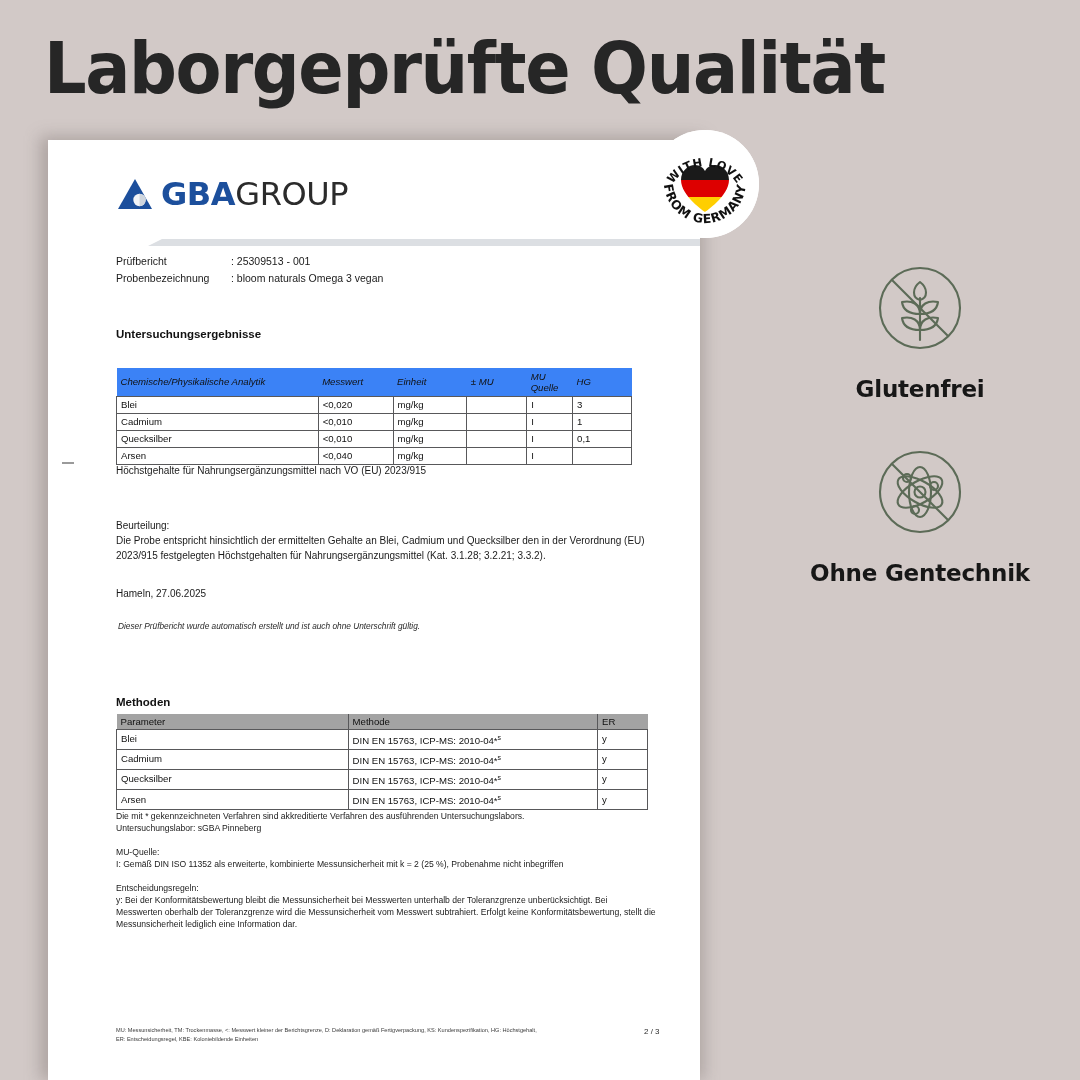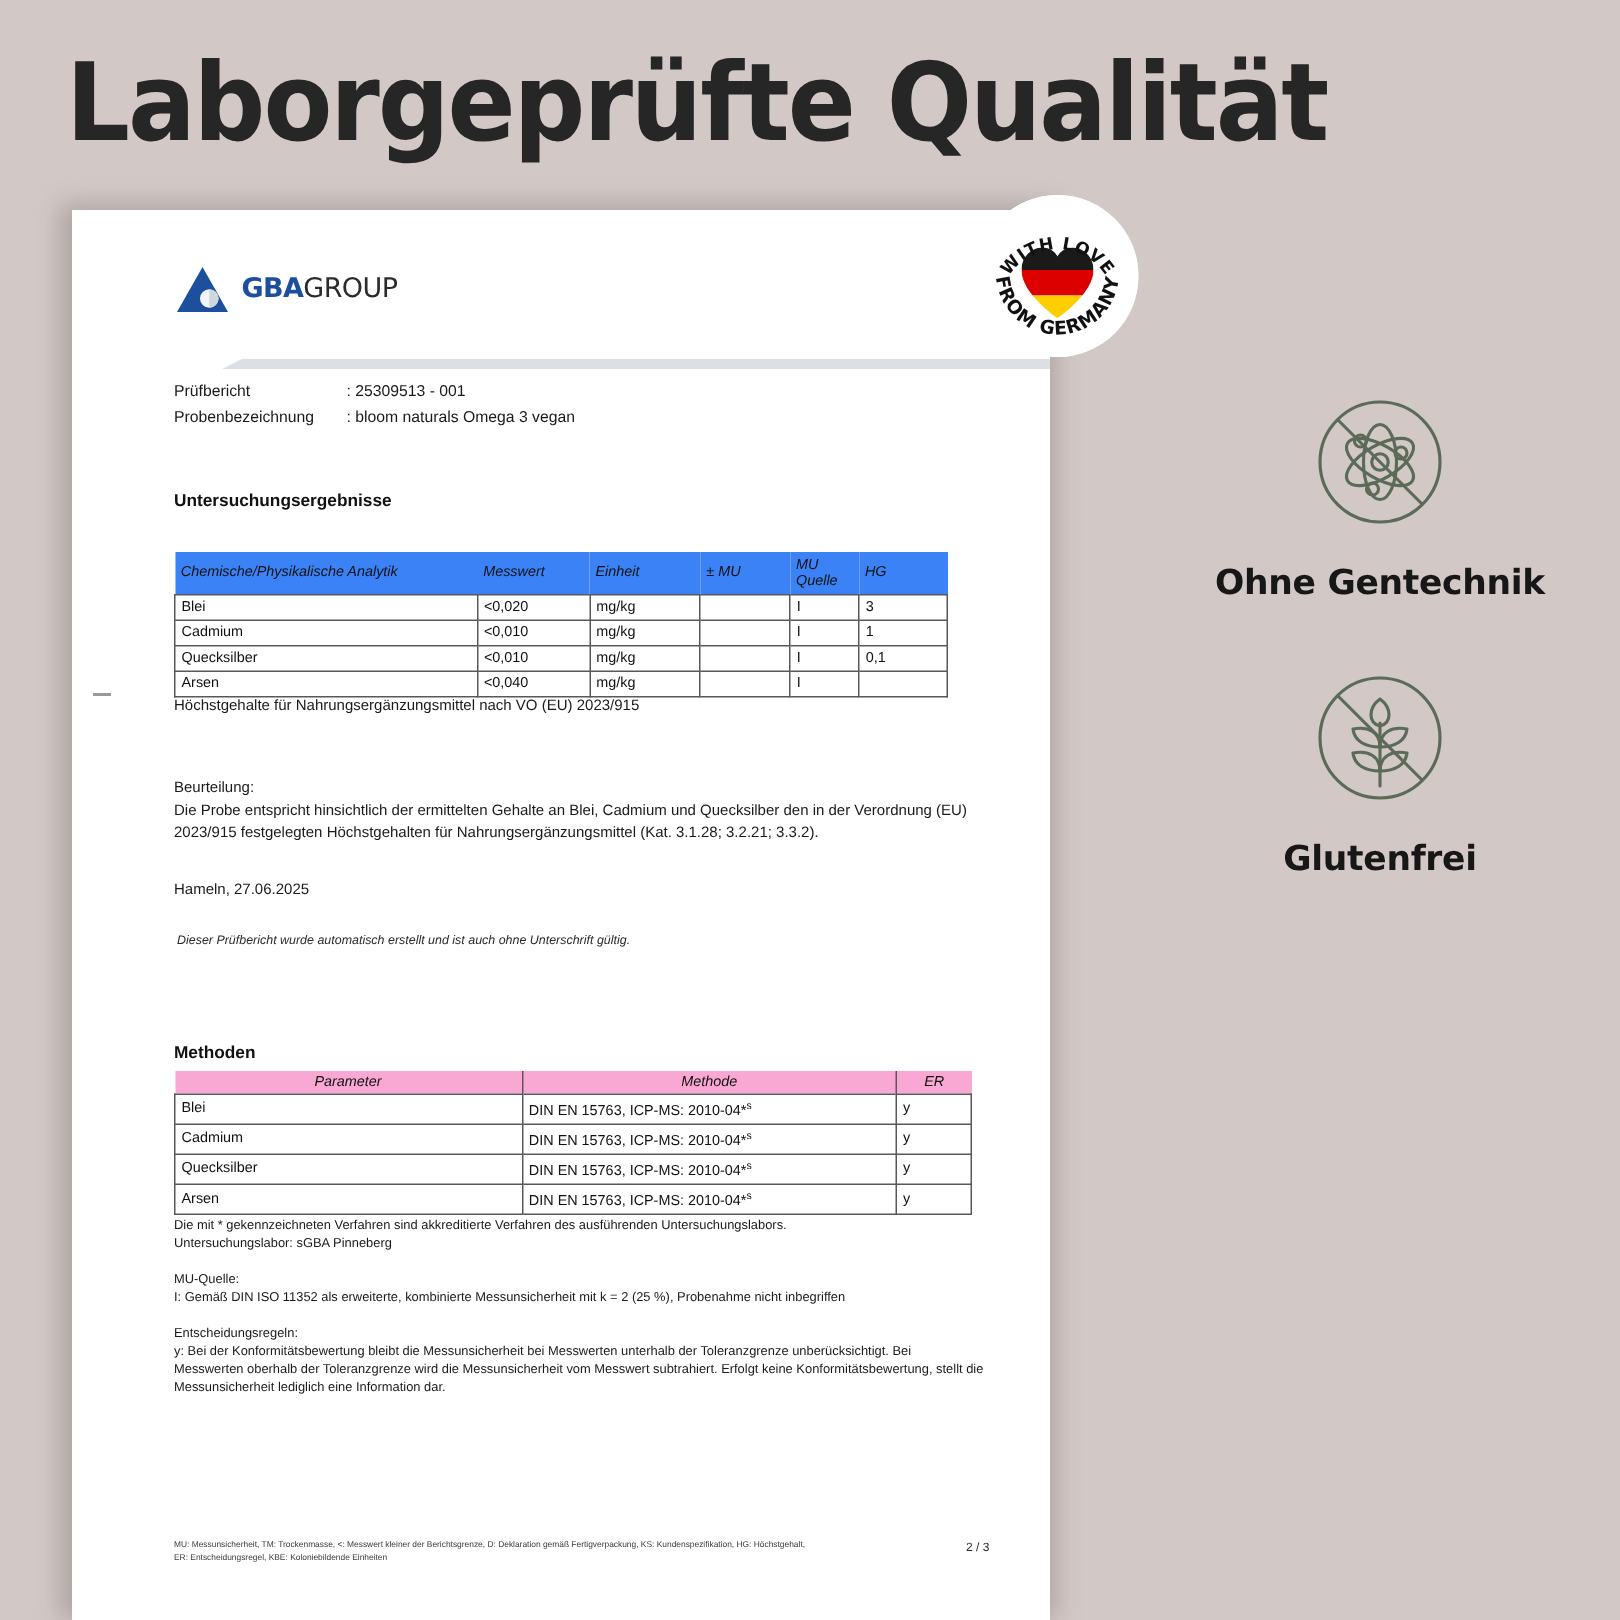--- a/index.html
+++ b/index.html
@@ -49,21 +49,21 @@
 
   
   .logo-row {
     position: absolute;
     left: 70px; top: 38px;
     display: flex; align-items: center; gap: 9px;
   }
   .logo-mark { width: 34px; height: 30px; display: block; }
   .logo-text {
     font-family: "DejaVu Sans", sans-serif;
-    font-size: 18px;
+    font-size: 32px;
     letter-spacing: -0.4px;
     line-height: 1;
     white-space: nowrap;
   }
   .logo-text .gba { font-weight: 700; color: #1c4f9c; }
   .logo-text .group { font-weight: 400; color: #2b2b2b; }
 
   
   .header-rule {
     position: absolute;
@@ -134,24 +134,23 @@
   .assess { position: absolute; left: 68px; top: 378px; width: 560px; font-size: 10px; color: #1a1a1a; line-height: 15px; }
   .assess .lbl { display: block; }
   .place { position: absolute; left: 68px; top: 448px; font-size: 10px; color: #1a1a1a; }
   .auto-note { position: absolute; left: 70px; top: 481px; font-size: 8.3px; font-style: italic; color: #2a2a2a; }
 
   
   #methods-title { left: 68px; top: 556px; }
   #methods-table { left: 68px; top: 574px; width: 532px; }
   #methods-table thead th {
     border: none;
-    background: #f9a8d4;
-    font-style: italic;
+    background: #a3a3a3;
     font-weight: 400;
-    text-align: center;
+    text-align: left;
     height: 15px;
     padding: 1px 4px;
     font-size: 9.6px;
   }
   #methods-table thead th.m-meth { border-left: 1px solid #58585a; }
   #methods-table thead th.m-er { border-left: 1px solid #58585a; }
   #methods-table td { border: 1px solid #58585a; padding: 2px 4px; height: 16px; line-height: 12px; font-size: 9.6px; }
   .m-param { width: 232px; }
   .m-meth { width: 250px; }
   .m-er { width: 50px; }
@@ -380,46 +379,46 @@
       <text font-family="DejaVu Sans, sans-serif" font-size="12.5" font-weight="700" fill="#111" letter-spacing="0.6">
         <textPath href="#arcBot" startOffset="50%" text-anchor="middle">FROM GERMANY</textPath>
       </text>
     </svg>
   </div>
 
   <div class="features">
 
     <div class="feature">
       <svg class="feature-icon" viewBox="0 0 100 100">
+        <g fill="none" stroke="#5c6b57" stroke-width="2.1" stroke-linecap="round" stroke-linejoin="round">
+          <circle cx="50" cy="50" r="40"></circle>
+          <line x1="50" y1="82" x2="50" y2="40"></line>
+          <path d="M50 42 C42 40 42 30 50 24 C58 30 58 40 50 42 Z"></path>
+          <path d="M50 56 C40 56 33 52 32 44 C42 42 50 46 50 56 Z"></path>
+          <path d="M50 56 C60 56 67 52 68 44 C58 42 50 46 50 56 Z"></path>
+          <path d="M50 72 C40 72 33 68 32 60 C42 58 50 62 50 72 Z"></path>
+          <path d="M50 72 C60 72 67 68 68 60 C58 58 50 62 50 72 Z"></path>
+          <line x1="22" y1="22" x2="78" y2="78"></line>
+        </g>
+      </svg>
+      <div class="feature-label">Glutenfrei</div>
+    </div>
+
+    <div class="feature">
+      <svg class="feature-icon" viewBox="0 0 100 100">
         <g fill="none" stroke="#5c6b57" stroke-width="2.1" stroke-linecap="round">
           <circle cx="50" cy="50" r="40"></circle>
           <ellipse cx="50" cy="50" rx="25" ry="11" transform="rotate(30 50 50)"></ellipse>
           <ellipse cx="50" cy="50" rx="25" ry="11" transform="rotate(90 50 50)"></ellipse>
           <ellipse cx="50" cy="50" rx="25" ry="11" transform="rotate(150 50 50)"></ellipse>
           <circle cx="50" cy="50" r="5.5"></circle>
           <circle cx="37" cy="36" r="4"></circle>
           <circle cx="64" cy="44" r="4"></circle>
           <circle cx="45" cy="68" r="4"></circle>
           <line x1="22" y1="22" x2="78" y2="78"></line>
         </g>
       </svg>
       <div class="feature-label">Ohne Gentechnik</div>
     </div>
 
-    <div class="feature">
-      <svg class="feature-icon" viewBox="0 0 100 100">
-        <g fill="none" stroke="#5c6b57" stroke-width="2.1" stroke-linecap="round" stroke-linejoin="round">
-          <circle cx="50" cy="50" r="40"></circle>
-          <line x1="50" y1="82" x2="50" y2="40"></line>
-          <path d="M50 42 C42 40 42 30 50 24 C58 30 58 40 50 42 Z"></path>
-          <path d="M50 56 C40 56 33 52 32 44 C42 42 50 46 50 56 Z"></path>
-          <path d="M50 56 C60 56 67 52 68 44 C58 42 50 46 50 56 Z"></path>
-          <path d="M50 72 C40 72 33 68 32 60 C42 58 50 62 50 72 Z"></path>
-          <path d="M50 72 C60 72 67 68 68 60 C58 58 50 62 50 72 Z"></path>
-          <line x1="22" y1="22" x2="78" y2="78"></line>
-        </g>
-      </svg>
-      <div class="feature-label">Glutenfrei</div>
-    </div>
-
 
   </div>
 </div>
 
 </body></html>

